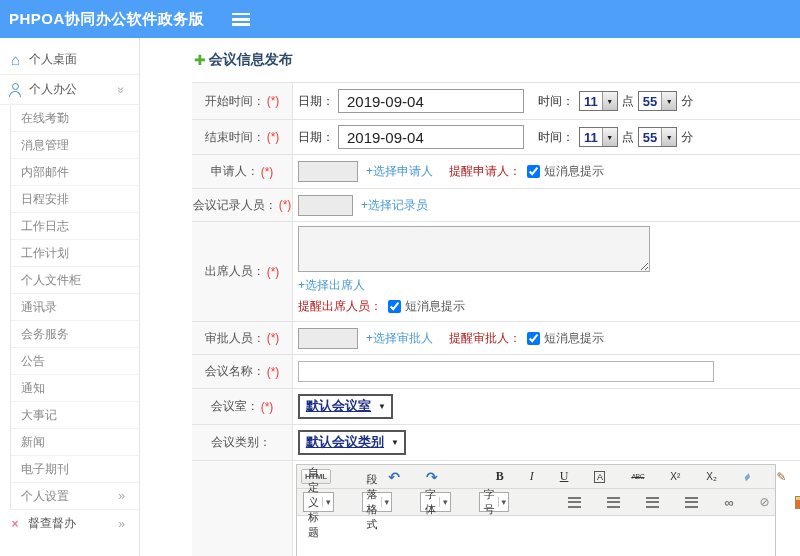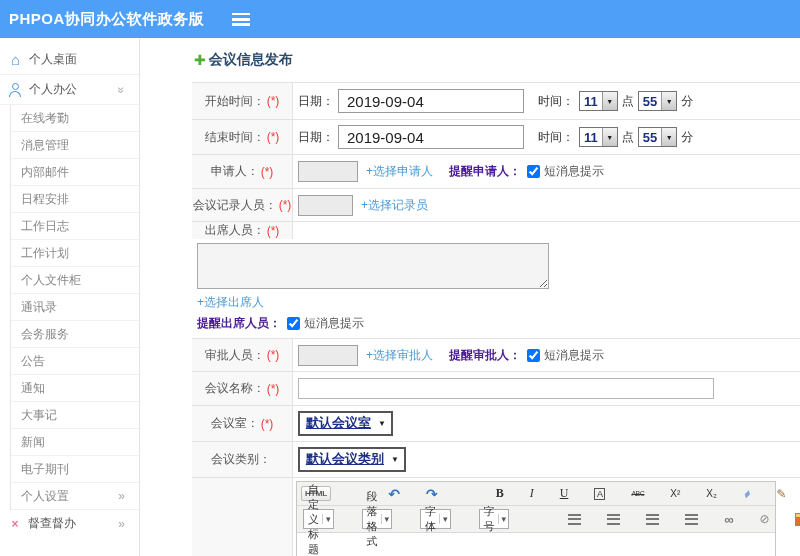--- a/index.html
+++ b/index.html
@@ -41,36 +41,36 @@
   .plus-i { color:#52ae30; font-size:14px; font-weight:bold; margin-right:3px; }
   .page-title .t { font-size:14px; font-weight:bold; color:#2c4a6b; }
 
   
   .form { margin-left:52px; border-top:1px solid #e3e3e3; width:608px; font-size:12px; }
   .row { display:flex; border-bottom:1px solid #e3e3e3; }
   .lab { width:101px; min-width:101px; background:#f8f8f8; border-right:1px solid #e3e3e3;
     display:flex; align-items:center; justify-content:center; color:#555; text-align:center; }
   .req { color:#f03b3b; margin-left:2px; }
   .val { flex:1; display:flex; align-items:center; padding:5px 0 5px 5px; color:#333; }
-  .h36{min-height:37px;} .h34{min-height:34px;} .h33{min-height:33px;} .h90{min-height:90px;flex-direction:column;}
+  .h36{min-height:37px;} .h34{min-height:34px;} .h33{min-height:33px;} .h90{min-height:90px;}
   .sublab { margin-right:4px; }
   .t2 { margin-left:14px; }
   .unit { margin:0 3px; }
   .date-input { width:186px; height:24px; border:1px solid #999; font-size:15px; color:#222;
     padding-left:8px; font-family:"Liberation Sans","DejaVu Sans",sans-serif; }
   .mini-select { display:inline-flex; align-items:stretch; border:1px solid #737373; height:20px;
     background:#fff; cursor:pointer; margin:0 1px; }
   .mini-select .ms-t { display:flex; align-items:center; padding:0 4px; font-size:13px; font-weight:bold; color:#1b2f84; }
   .ms-b { width:15px; display:flex; align-items:center; justify-content:center;
     background:linear-gradient(#f4f4f4,#c9c9c9); border-left:1px solid #999; }
   .ms-b::before { content:"▼"; font-size:7px; color:#222; }
   .gray-input { width:60px; height:21px; background:#ebebeb; border:1px solid #a0a0a0; }
   .gray-input.w55 { width:55px; }
   .link { color:#4a9ad4; margin-left:8px; cursor:pointer; }
-  .remind { font-weight:bold; color:#4c1d95; margin-left:16px; }
+  .remind { font-weight:normal; color:#b91c1c; margin-left:16px; }
   .cbx { margin:0 4px 0 6px; width:13px; height:13px; }
   .smslab { color:#555; }
   .attend-val { display:block; padding:4px 0 6px 5px; }
   .attend-ta { width:352px; height:46px; background:#f4f4f4; border:1px solid #a8a8a8;
     resize:both; display:block; }
   .attend-link { margin:5px 0 2px 0; }
   .attend-link .link { margin-left:0; }
   .remind-line { display:flex; align-items:center; margin-top:4px; }
   .remind-line .remind { margin-left:0; }
   .text-input { width:416px; height:21px; border:1px solid #b5b5b5; padding-left:4px;

